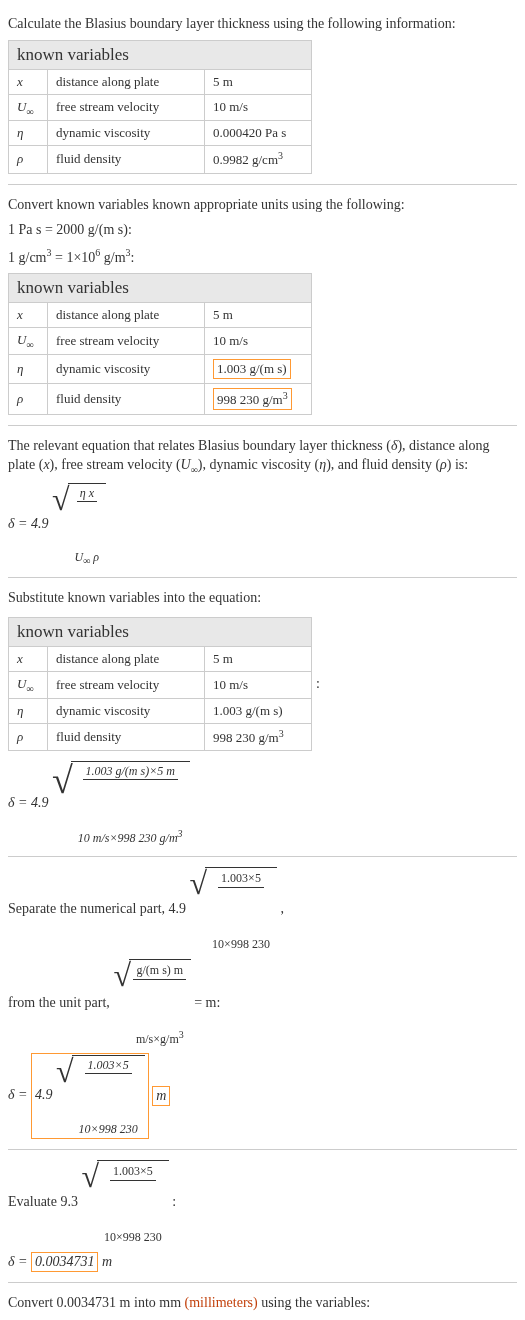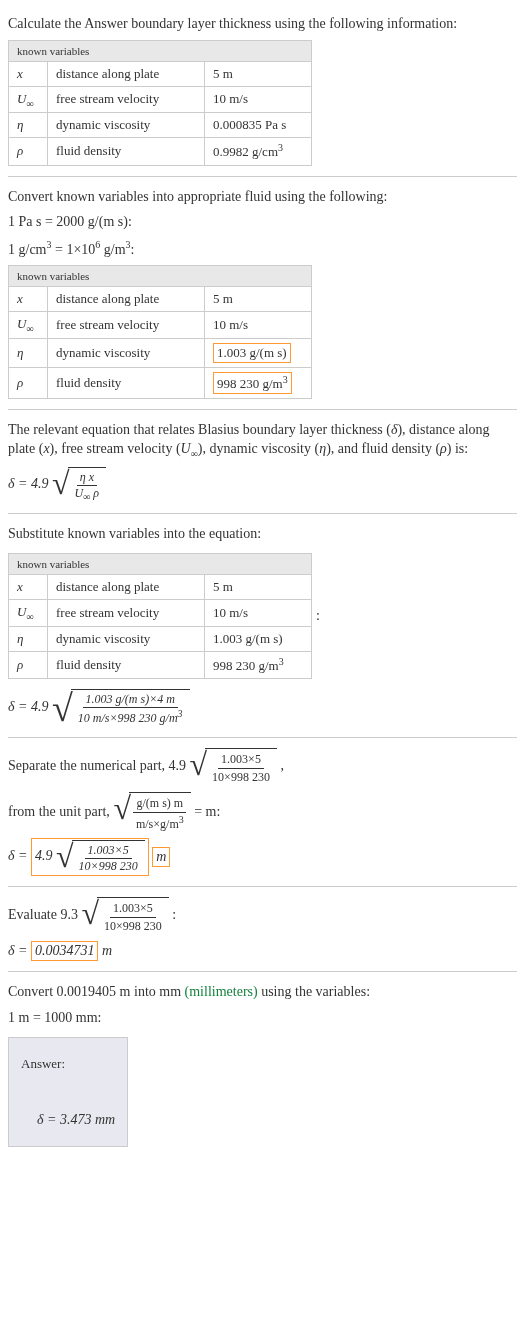--- a/index.html
+++ b/index.html
@@ -12,36 +12,36 @@
       box-sizing: border-box;
       background: #fff;
     }
     
     .step-header {
       margin: 6px 0;
       line-height: 1.4;
     }
     
     .gray-text {
-      color: #15803d;
+      color: #c2410c;
     }
     
     table.var-table {
       border-collapse: separate;
       border-spacing: 1px;
       margin: 4px 0;
       background: #ccc;
     }
     
     table.var-table th {
       background: #f0f0f0;
       text-align: left;
       font-weight: normal;
       padding: 4px 8px;
-      font-size: 11px;
+      font-size: 17px;
       margin-left: 16px;
     }
     
     table.var-table th.header-row {
       background: #e8e8e8;
     }
     
     table.var-table td {
       background: #fff;
       padding: 4px 8px;
@@ -104,20 +104,21 @@
       font-size: 12px;
     }
     
     .frac .num {
       border-bottom: 1px solid #333;
       padding: 0 3px;
     }
     
     .frac .den {
       padding: 0 3px;
+      margin-top: 48px;
     }
     
     sub {
       font-size: 10px;
     }
     
     sup {
       font-size: 10px;
     }
     
@@ -144,53 +145,53 @@
       display: inline-flex;
       align-items: center;
       gap: 4px;
     }
   </style>
 </head>
 <body>
 
 
 
-<div class="step-header">Calculate the Answer boundary layer thickness using the following information:</div>
+<div class="step-header">Calculate the Blasius boundary layer thickness using the following information:</div>
 
 <table class="var-table">
   <tbody>
       <tr>
         <th class="header-row" colspan="3">known variables</th>
       </tr>
   <tr>
     <td class="sym"><i>x</i></td>
     <td class="desc">distance along plate</td>
     <td class="val">5 m</td>
   </tr>
   <tr>
     <td class="sym"><i>U</i><sub>∞</sub></td>
     <td class="desc">free stream velocity</td>
     <td class="val">10 m/s</td>
   </tr>
   <tr>
     <td class="sym"><i>η</i></td>
     <td class="desc">dynamic viscosity</td>
-    <td class="val">0.000835 Pa s</td>
+    <td class="val">0.000420 Pa s</td>
   </tr>
   <tr>
     <td class="sym"><i>ρ</i></td>
     <td class="desc">fluid density</td>
     <td class="val">0.9982 g/cm<sup>3</sup></td>
   </tr>
 </tbody>
   </table>
 
 <hr>
 
-<div class="step-header">Convert known variables into appropriate fluid using the following:</div>
+<div class="step-header">Convert known variables known appropriate units using the following:</div>
 <div class="step-header">1 Pa s = 2000 g/(m s):</div>
 <div class="step-header">1 g/cm<sup>3</sup> = 1×10<sup>6</sup> g/m<sup>3</sup>:</div>
 
 <table class="var-table">
   <tbody>
       <tr>
         <th class="header-row" colspan="3">known variables</th>
       </tr>
   <tr>
     <td class="sym"><i>x</i></td>
@@ -265,21 +266,21 @@
     </table>
 <span>:</span>
 </div>
 
 <div class="formula">
   <i>δ</i> = 4.9 
   <span class="sqrt">
     <span class="sqrt-sign" style="font-size:38px">√</span>
     <span class="sqrt-content">
       <span class="frac">
-        <span class="num">1.003 g/(m s)×4 m</span>
+        <span class="num">1.003 g/(m s)×5 m</span>
         <span class="den">10 m/s×998 230 g/m<sup>3</sup></span>
       </span>
     </span>
   </span>
 </div>
 
 <hr>
 
 <div class="step-header">
   <span>Separate the numerical part, 4.9</span>
@@ -339,21 +340,21 @@
   </span>
   <span> :</span>
 </div>
 <div class="formula">
   <i>δ</i> = <span class="highlight">0.0034731</span><span> m</span>
 </div>
 
 <hr>
 
 <div class="step-header">
-  <span>Convert 0.0019405 m into mm </span><span class="gray-text">(millimeters)</span><span> using the variables:</span>
+  <span>Convert 0.0034731 m into mm </span><span class="gray-text">(millimeters)</span><span> using the variables:</span>
 </div>
 <div class="step-header">1 m = 1000 mm:</div>
 
 <div class="answer-box">
   <div class="label">Answer:</div>
   <div class="answer"><i>δ</i> = 3.473 mm</div>
 </div>
 
 
 

